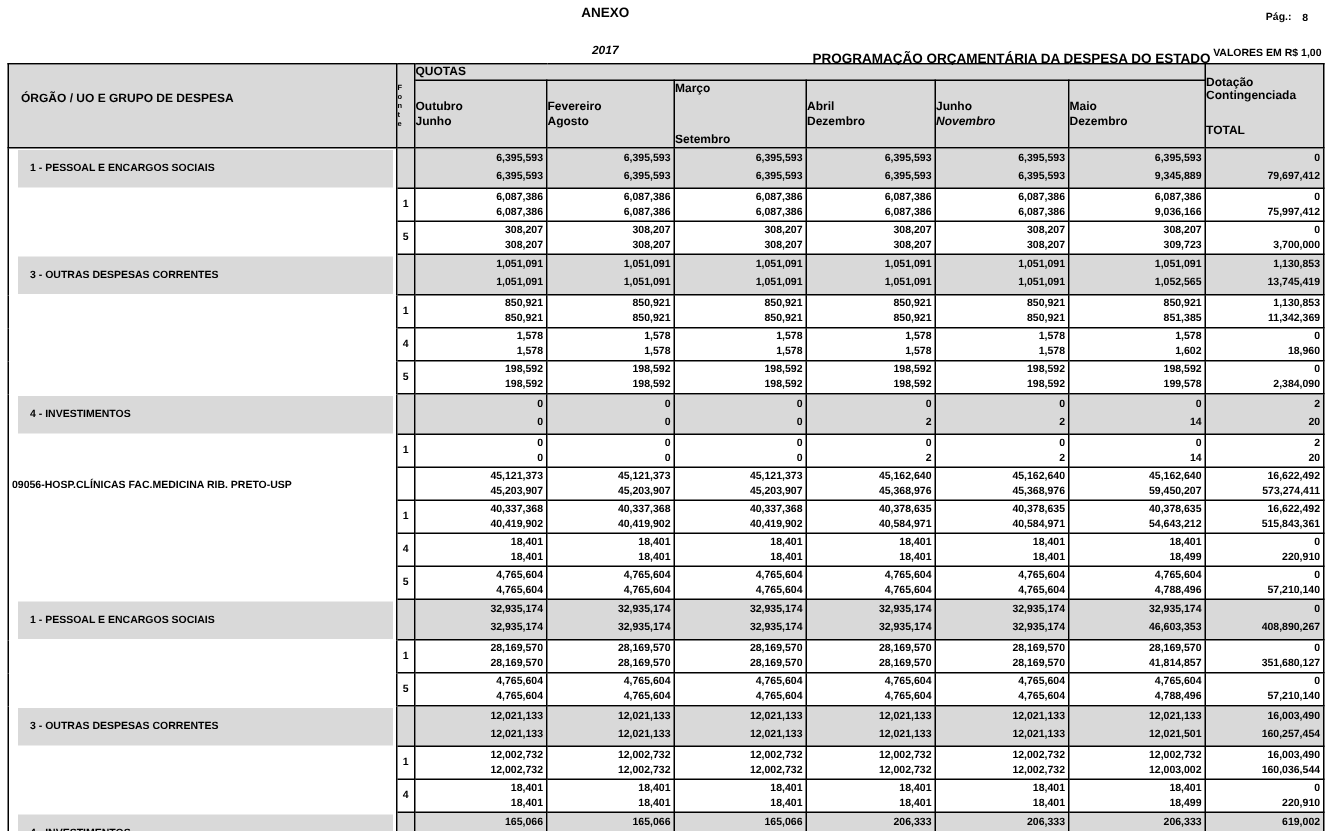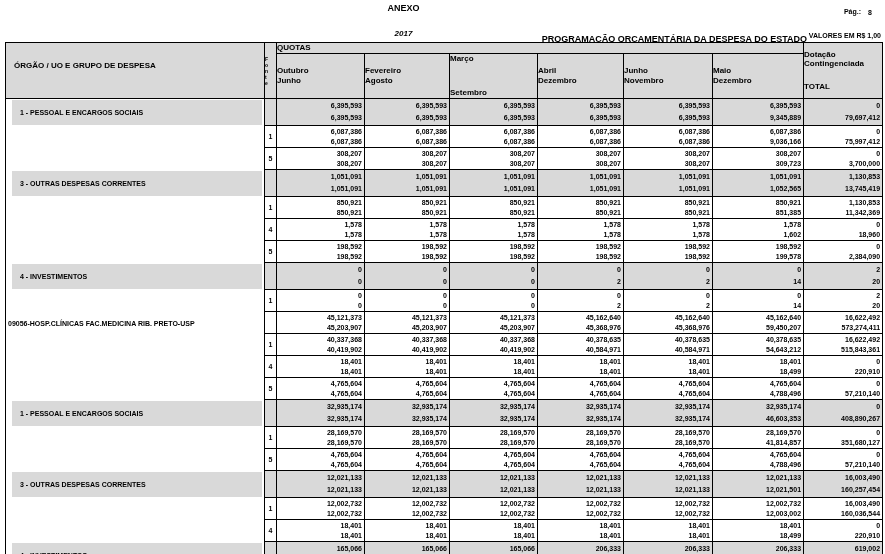--- a/index.html
+++ b/index.html
@@ -81,21 +81,21 @@
         <th>
           <span style="display: block;">Março</span>
           <span style="display: block; margin-top: 24px;">Setembro</span>
         </th>
         <th>
           <span style="display: block;">Abril</span>
           <span style="display: block;">Dezembro</span>
         </th>
         <th>
           <span style="display: block;">Junho</span>
-          <span style="display: block;">Novembro</span>
+          <span style="display: block; font-style: italic;">Novembro</span>
         </th>
         <th>
           <span style="display: block;">Maio</span>
           <span style="display: block;">Dezembro</span>
         </th>
       </tr>
   </thead>
   <tbody id="tbody">
       <tr class="row group">
         <td class="desc">

